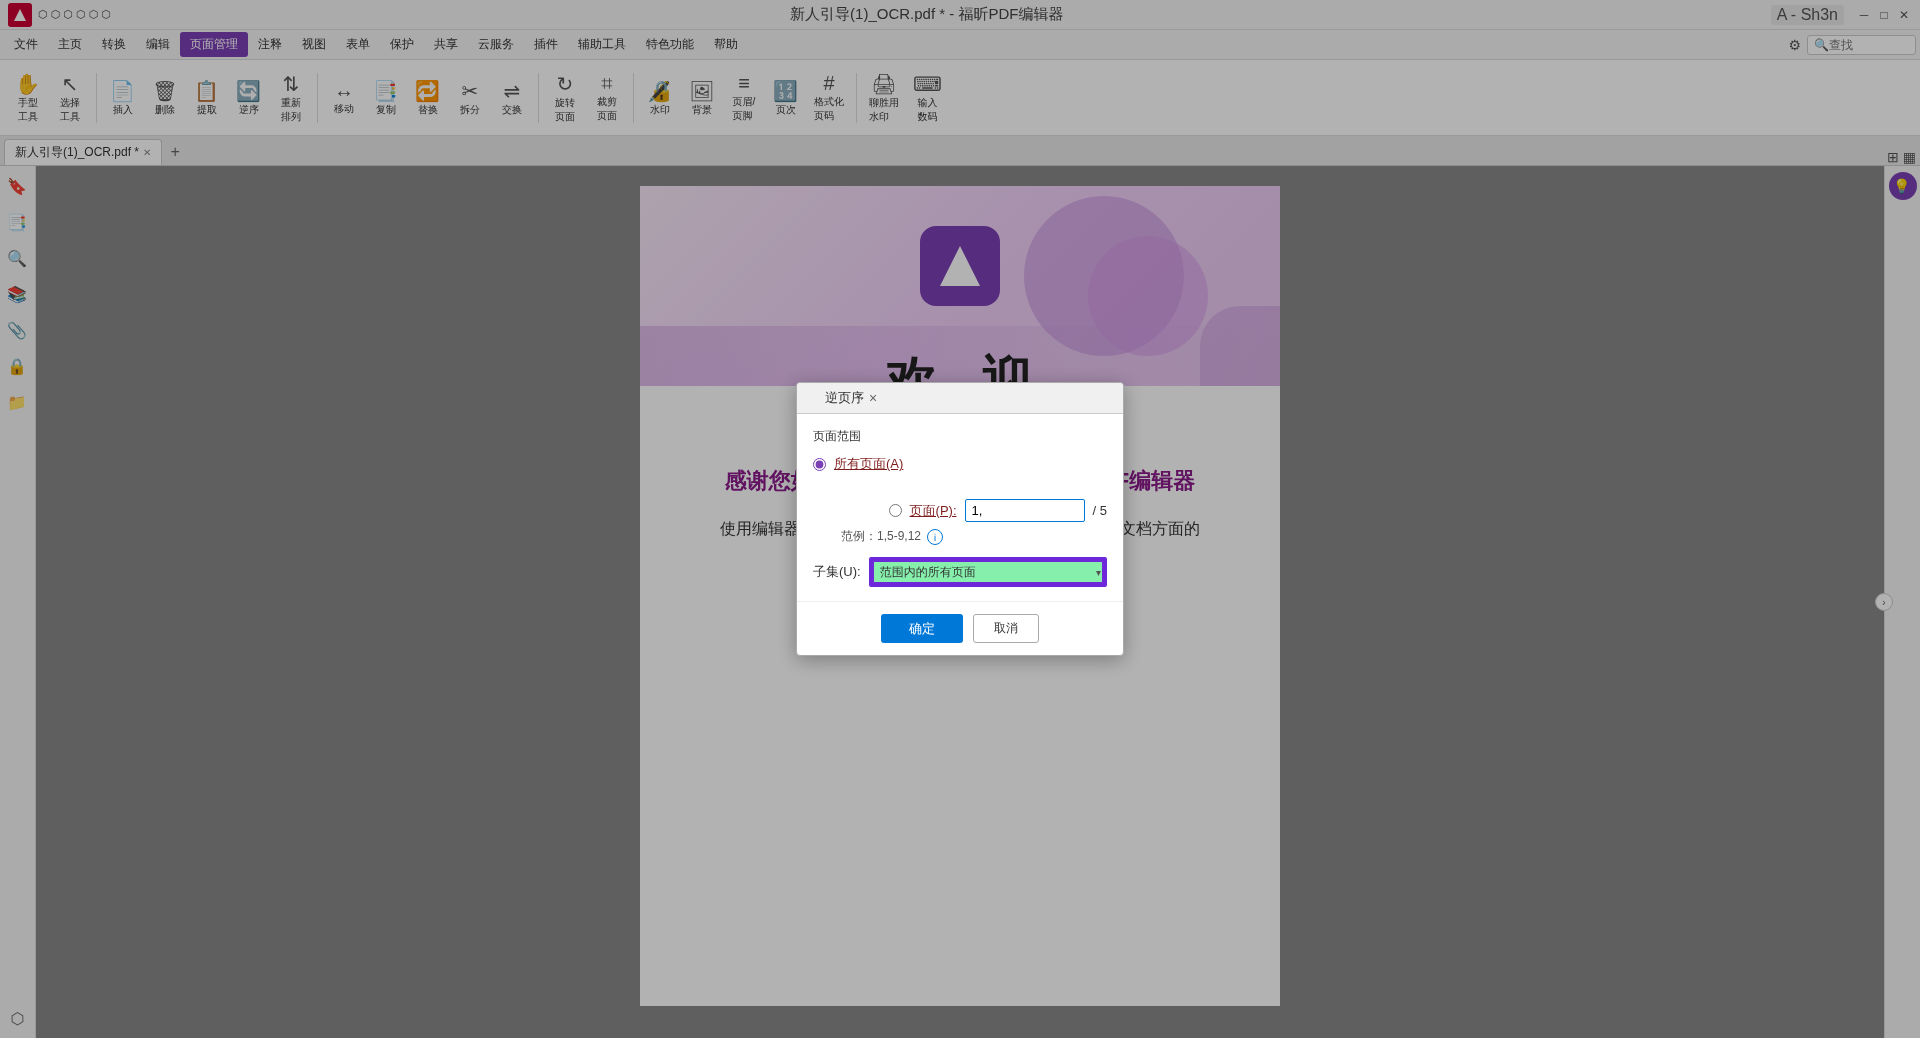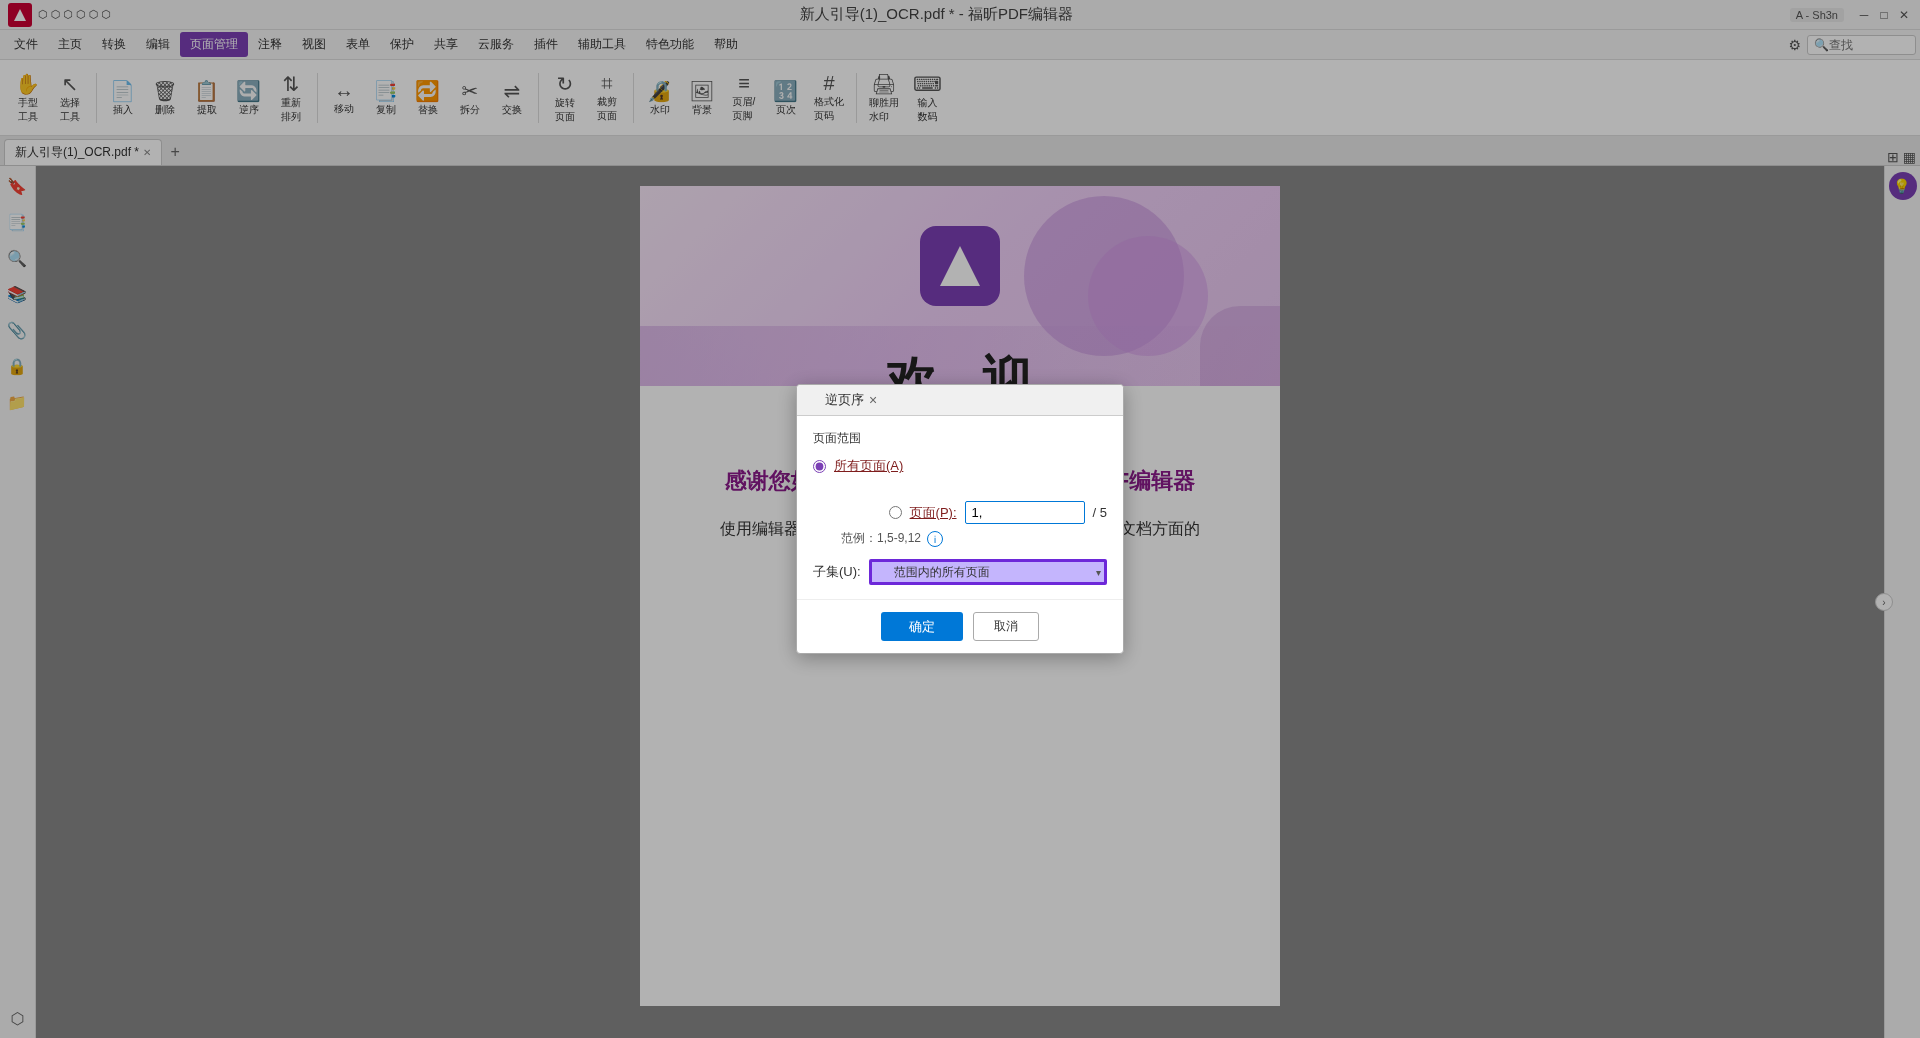--- a/index.html
+++ b/index.html
@@ -14,21 +14,21 @@
       justify-content: space-between;
       padding: 0 8px;
       border-bottom: 1px solid #ddd;
     }
     .title-bar-left { display: flex; align-items: center; gap: 6px; }
     .app-logo { width: 24px; height: 24px; background: #c03; border-radius: 3px; display: flex; align-items: center; justify-content: center; }
     .app-logo svg { width: 16px; height: 16px; }
     .title-bar-center { flex: 1; text-align: center; font-size: 15px; color: #444; }
     .title-bar-right { display: flex; align-items: center; gap: 4px; }
     .title-btn { width: 16px; height: 16px; display: flex; align-items: center; justify-content: center; font-size: 12px; cursor: pointer; color: #555; }
-    .user-badge { font-size: 11px; color: #555; background: #e8e8e8; padding: 1px 6px; border-radius: 3px; margin-right: 8px; margin-left: 28px; }
+    .user-badge { font-size: 16px; color: #555; background: #e8e8e8; padding: 1px 6px; border-radius: 3px; margin-right: 8px; margin-left: 28px; }
 
     
     .menu-bar {
       height: 30px;
       background: #f5f5f5;
       display: flex;
       align-items: center;
       padding: 0 4px;
       border-bottom: 1px solid #ddd;
     }
@@ -341,25 +341,25 @@
     }
     .subset-row {
       display: flex;
       align-items: center;
       gap: 8px;
       margin-top: 12px;
     }
     .subset-label { font-size: 13px; color: #333; white-space: nowrap; }
     .subset-select {
       flex: 1;
-      border: 3px solid #6d28d9;
+      border: 5px solid #6d28d9;
       border-radius: 2px;
-      padding: 3px 22px;
+      padding: 3px 6px;
       font-size: 12px;
-      background: #c4b5fd;
+      background: #86efac;
       color: #333;
       appearance: none;
       cursor: pointer;
     }
     .subset-select-wrap { flex: 1; position: relative; }
     .subset-select-wrap select { width: 100%; }
     .subset-select-wrap::after {
       content: '▾';
       position: absolute;
       right: 6px;

